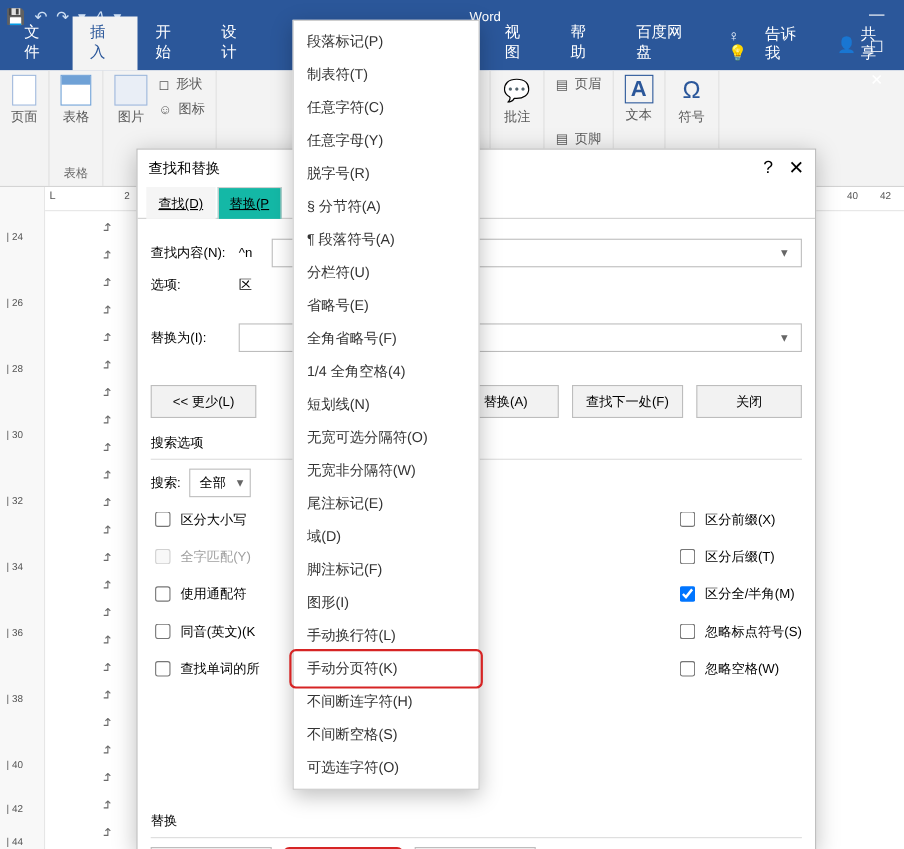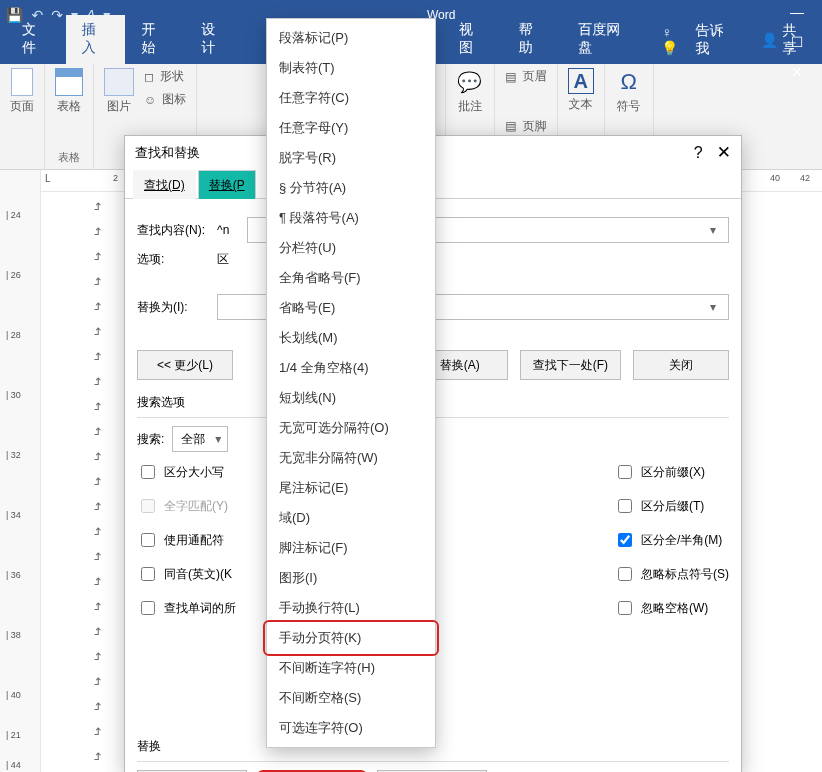--- a/index.html
+++ b/index.html
@@ -195,21 +195,21 @@
   <div class="vruler">
     <div class="lbl" style="top:40px">| 24</div>
     <div class="lbl" style="top:100px">| 26</div>
     <div class="lbl" style="top:160px">| 28</div>
     <div class="lbl" style="top:220px">| 30</div>
     <div class="lbl" style="top:280px">| 32</div>
     <div class="lbl" style="top:340px">| 34</div>
     <div class="lbl" style="top:400px">| 36</div>
     <div class="lbl" style="top:460px">| 38</div>
     <div class="lbl" style="top:520px">| 40</div>
-    <div class="lbl" style="top:560px">| 21</div>
+    <div class="lbl" style="top:560px">| 42</div>
     <div class="lbl" style="top:590px">| 44</div>
   </div>
   <div class="docarea">
     <div class="hruler">
       <span class="L">L</span>
       <span class="tick" style="left:72px">2</span>
       <span class="tick" style="right:42px">40</span>
       <span class="tick" style="right:12px">42</span>
     </div>
 
@@ -352,23 +352,22 @@
 
 <div class="menu" id="menu">
     <div class="mi">段落标记(P)</div>
     <div class="mi">制表符(T)</div>
     <div class="mi">任意字符(C)</div>
     <div class="mi">任意字母(Y)</div>
     <div class="mi">脱字号(R)</div>
     <div class="mi">§ 分节符(A)</div>
     <div class="mi">¶ 段落符号(A)</div>
     <div class="mi">分栏符(U)</div>
+    <div class="mi">省略号(E)</div>
     <div class="mi">全角省略号(F)</div>
-    <div class="mi">省略号(E)</div>
-    <div class="mi">长划线(M)</div>
     <div class="mi">1/4 全角空格(4)</div>
     <div class="mi">短划线(N)</div>
     <div class="mi">无宽可选分隔符(O)</div>
     <div class="mi">无宽非分隔符(W)</div>
     <div class="mi">尾注标记(E)</div>
     <div class="mi">域(D)</div>
     <div class="mi">脚注标记(F)</div>
     <div class="mi">图形(I)</div>
     <div class="mi">手动换行符(L)</div>
     <div class="mi red">手动分页符(K)</div>

